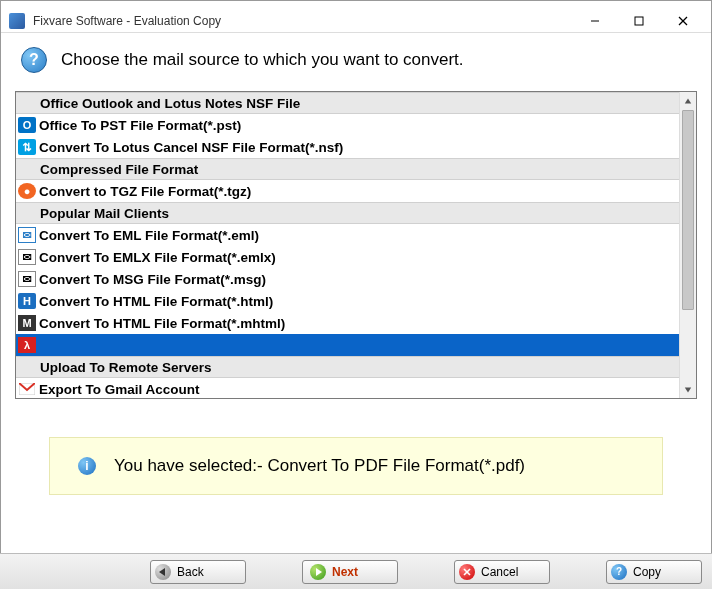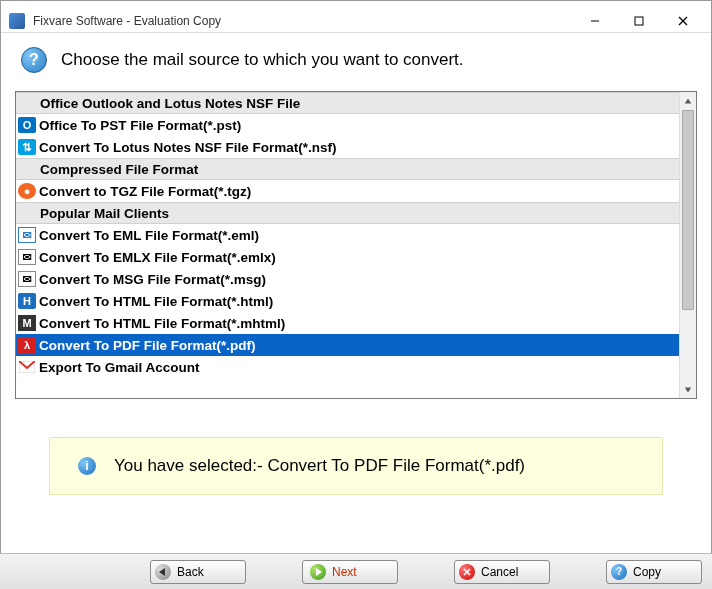--- a/index.html
+++ b/index.html
@@ -147,21 +147,21 @@
     gap: 6px;
     cursor: pointer;
     font-size: 12px;
     margin-left: 48px;
   }
   .btn .bicon {
     width:16px;height:16px;border-radius:50%;
     display:flex;align-items:center;justify-content:center;
     font-size:10px;color:#fff;
   }
-  .btn.next { font-weight: normal; color: #c03000; padding-left: 7px; }
+  .btn.next { font-weight: bold; color: #c03000; padding-left: 7px; }
   
   .ic-outlook{background:#0072c6;color:#fff;border-radius:2px;}
   .ic-nsf{background:#00a0e3;color:#fff;border-radius:2px;}
   .ic-tgz{background:#f26522;color:#fff;border-radius:50%;}
   .ic-eml{border:1px solid #2b7ec7;color:#2b7ec7;background:#fff;}
   .ic-emlx{border:1px solid #888;background:#fff;}
   .ic-msg{border:1px solid #888;background:#fff;}
   .ic-html{background:#1b6ec0;color:#fff;border-radius:2px;}
   .ic-mhtml{background:#333;color:#fff;}
   .ic-pdf{background:#d62020;color:#fff;}
@@ -199,21 +199,21 @@
 
 <div class="list-container">
   <div class="list-body" id="list-body">
       <div class="row header">Office Outlook and Lotus Notes NSF File</div>
       <div class="row item">
         <span class="ico ic-outlook">O</span>
         <span>Office To PST File Format(*.pst)</span>
       </div>
       <div class="row item">
         <span class="ico ic-nsf">⇅</span>
-        <span>Convert To Lotus Notes NSF File Format(*.nsf)</span>
+        <span>Convert To Lotus Cancel NSF File Format(*.nsf)</span>
       </div>
       <div class="row header">Compressed File Format</div>
       <div class="row item">
         <span class="ico ic-tgz">●</span>
         <span>Convert to TGZ File Format(*.tgz)</span>
       </div>
       <div class="row header">Popular Mail Clients</div>
       <div class="row item">
         <span class="ico ic-eml">✉</span>
         <span>Convert To EML File Format(*.eml)</span>
@@ -229,22 +229,22 @@
       <div class="row item">
         <span class="ico ic-html">H</span>
         <span>Convert To HTML File Format(*.html)</span>
       </div>
       <div class="row item">
         <span class="ico ic-mhtml">M</span>
         <span>Convert To HTML File Format(*.mhtml)</span>
       </div>
       <div class="row item selected">
         <span class="ico ic-pdf">λ</span>
-        <span>Convert To PDF File Format(*.pdf)</span>
-      </div>
+      </div>
+      <div class="row header">Upload To Remote Servers</div>
       <div class="row item">
         <span class="ico">
           <svg width="16" height="12" viewBox="0 0 16 12">
             <rect width="16" height="12" fill="#fff" stroke="#ccc"></rect>
             <polyline points="0,0 8,7 16,0" fill="none" stroke="#d93025" stroke-width="2"></polyline>
           </svg>
         </span>
         <span>Export To Gmail Account</span>
       </div>
     </div>

